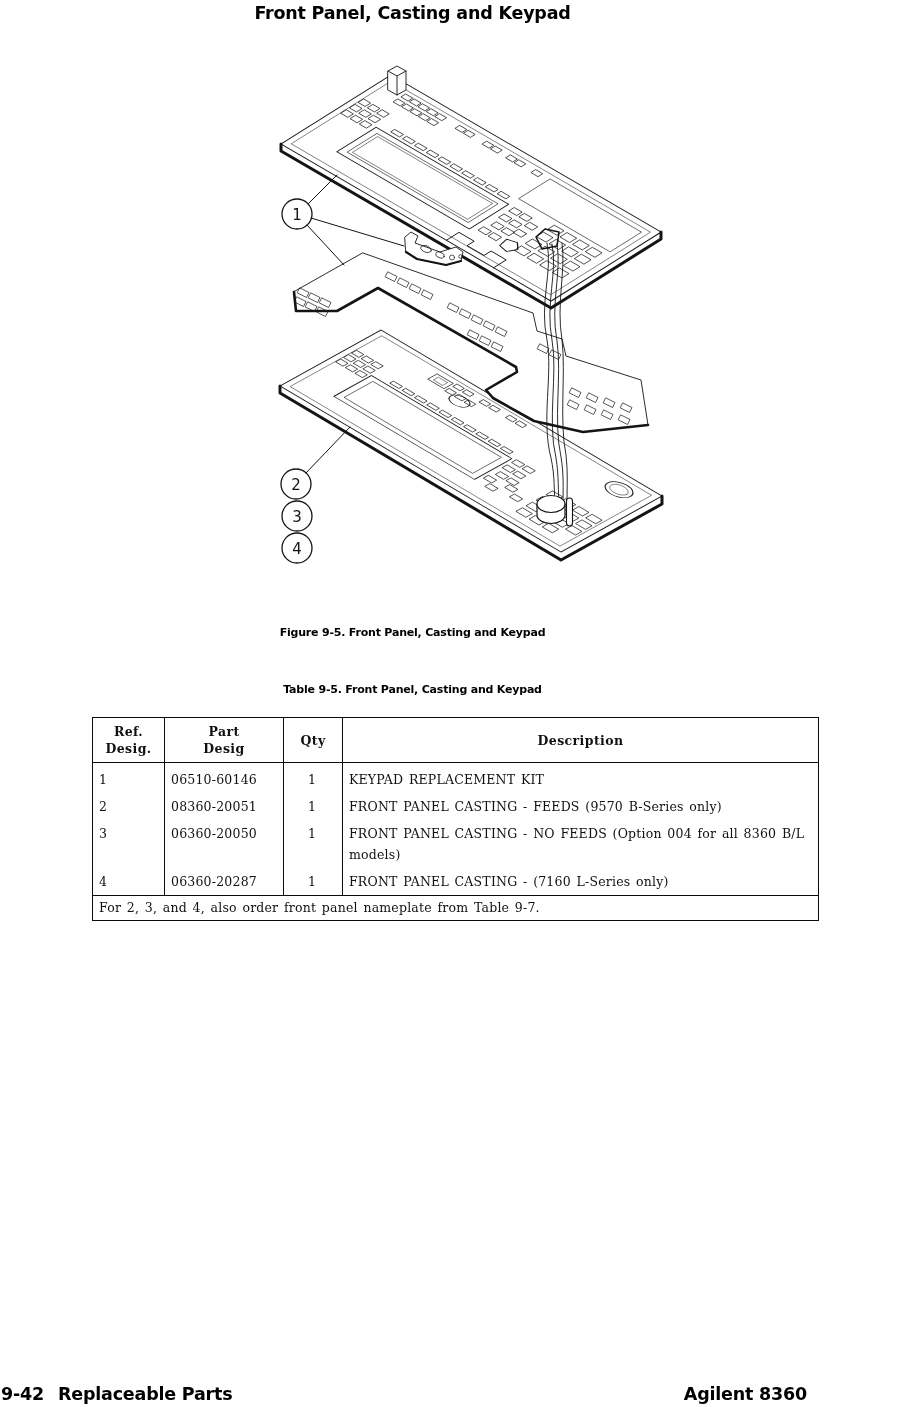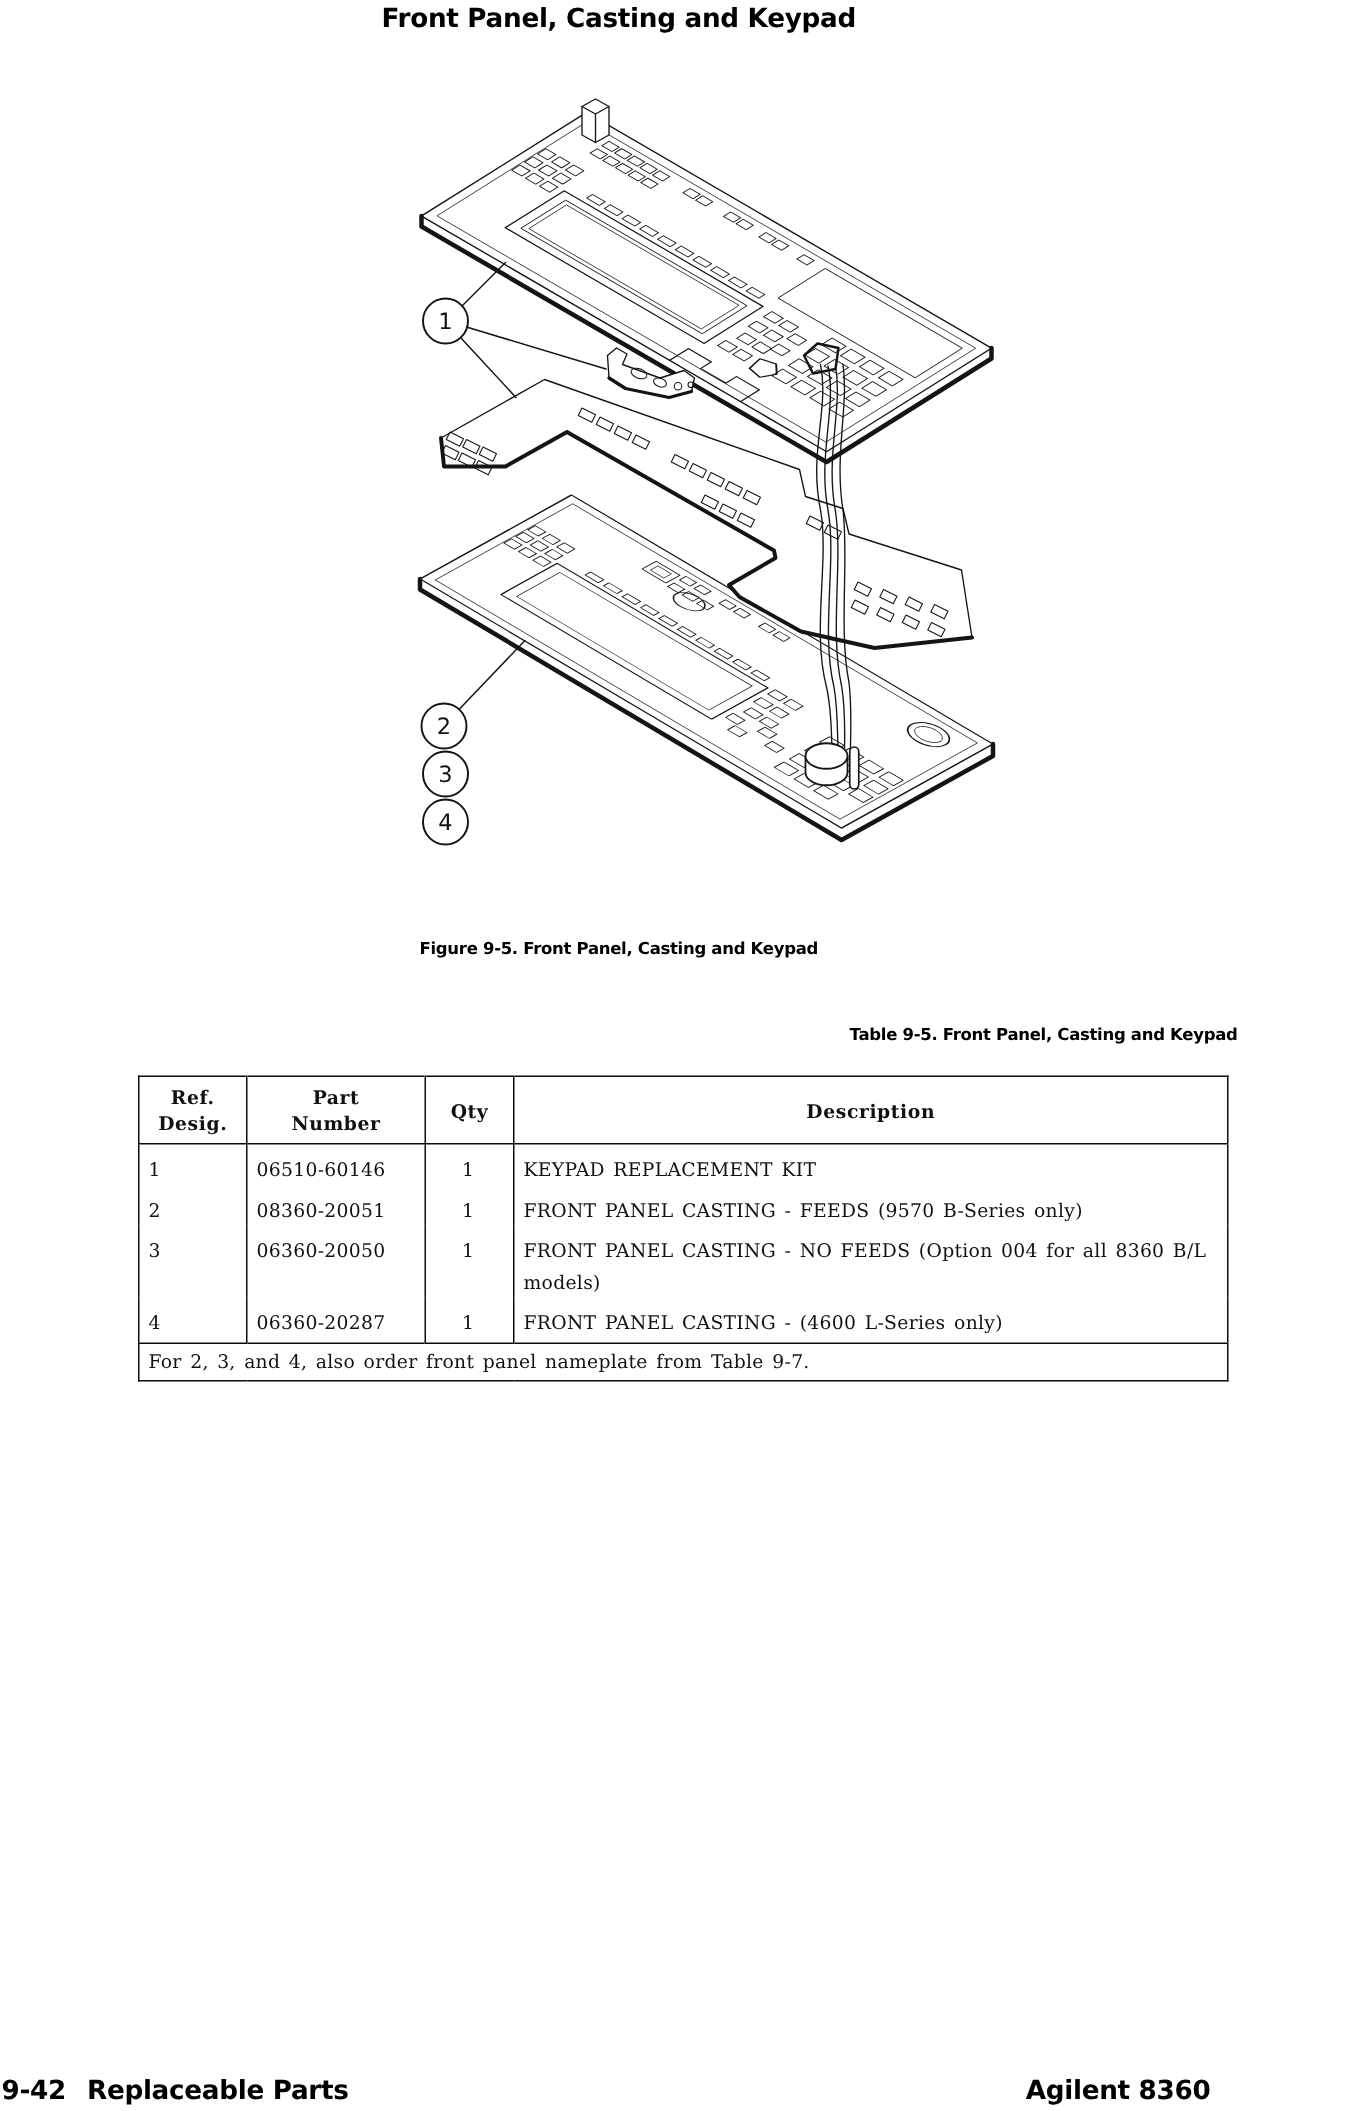--- a/index.html
+++ b/index.html
@@ -4,21 +4,21 @@
 <style>
   html,body{margin:0;padding:0;background:#fff;}
   .page{position:relative;width:825px;height:1407px;background:#ffffff;overflow:hidden;
         font-family:"Liberation Sans",sans-serif;color:#000;}
   .page-title{position:absolute;top:3px;left:0;width:100%;text-align:center;
         font-family:"DejaVu Sans",sans-serif;font-weight:bold;font-size:17.5px;letter-spacing:-0.2px;}
   .figure-wrap{position:absolute;top:55px;left:0;width:907px;height:560px;}
   .caption{position:absolute;left:0;width:100%;text-align:center;
         font-family:"DejaVu Sans",sans-serif;font-weight:bold;font-size:11px;letter-spacing:-0.2px;}
   .fig-caption{top:626px;}
-  .tbl-caption{top:683px;text-align:right;}
+  .tbl-caption{top:683px;}
   table.parts{position:absolute;top:717px;left:92px;width:726px;table-layout:fixed;
         border-collapse:collapse;border:1.6px solid #0c0c0c;
         font-family:"DejaVu Serif",serif;font-size:12.5px;color:#111;}
   table.parts th{font-weight:bold;white-space:pre-line;text-align:center;vertical-align:middle;
         height:42px;line-height:17px;border-bottom:1.6px solid #0c0c0c;letter-spacing:0.4px;}
   table.parts th.bR, table.parts td.bR{border-right:1px solid #0c0c0c;}
   table.parts tbody td{vertical-align:top;padding:6px 8px 0 6px;letter-spacing:0.2px;
         word-spacing:1.5px;line-height:21px;}
   table.parts tbody tr{height:25px;}
   table.parts td.ctr{text-align:center;}
@@ -297,21 +297,21 @@
       <col style="width:72px">
         <col style="width:119px">
         <col style="width:59px">
         <col style="width:476px">
     </colgroup>
     <thead>
       <tr>
         <th class="bR">Ref.
 Desig.</th>
         <th class="bR">Part
-Number</th>
+Desig</th>
         <th class="bR">Qty</th>
         <th>Description</th>
       </tr>
     </thead>
     <tbody>
 
         <tr style="height: 26px;">
           <td class="bR">1</td>
           <td class="bR">06510-60146</td>
           <td class="bR ctr">1</td>
@@ -329,21 +329,21 @@
           <td class="bR">3</td>
           <td class="bR">06360-20050</td>
           <td class="bR ctr">1</td>
           <td>FRONT PANEL CASTING - NO FEEDS (Option 004 for all 8360 B/L models)</td>
         </tr>
 
         <tr style="height: 30px;">
           <td class="bR">4</td>
           <td class="bR">06360-20287</td>
           <td class="bR ctr">1</td>
-          <td>FRONT PANEL CASTING - (4600 L-Series only)</td>
+          <td>FRONT PANEL CASTING - (7160 L-Series only)</td>
         </tr>
       </tbody>
     <tfoot>
       <tr>
         <td colspan="4">For 2, 3, and 4, also order front panel nameplate from Table 9-7.</td>
       </tr>
     </tfoot>
   </table>
 
   <div class="footer">

